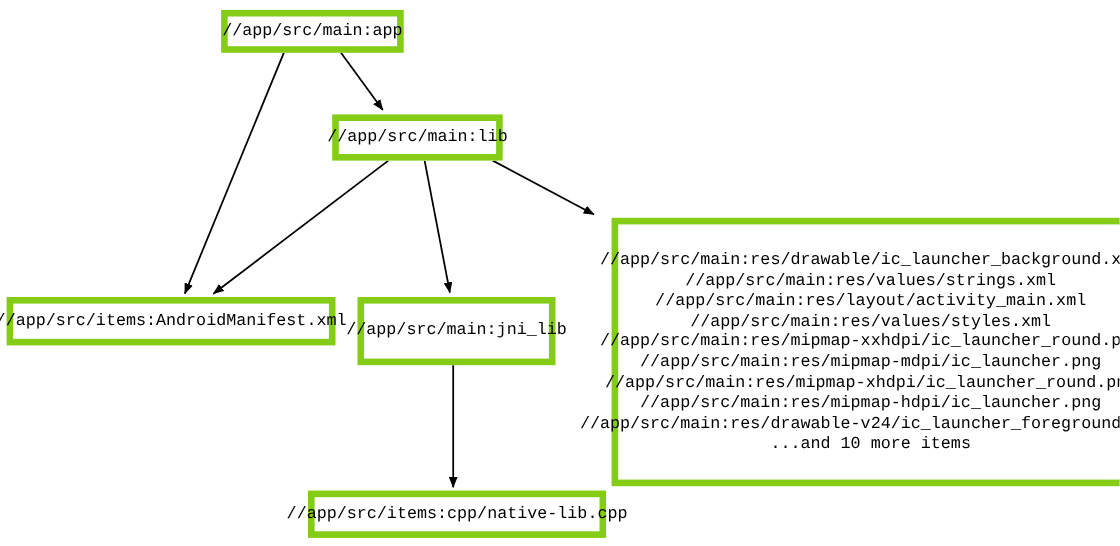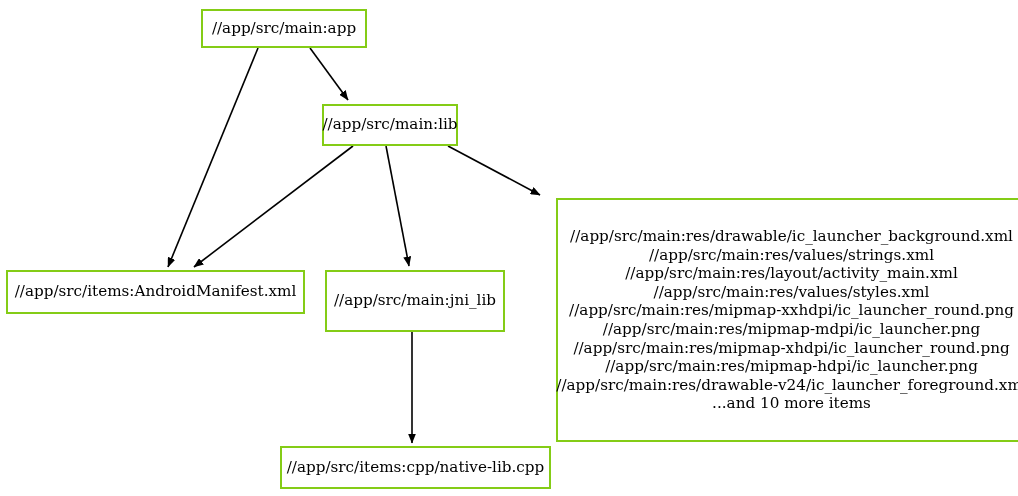--- a/index.html
+++ b/index.html
@@ -20,36 +20,37 @@
     position: absolute;
     left: 0;
     top: 0;
     width: 1018px;
     height: 496px;
     pointer-events: none;
   }
   .node {
     position: absolute;
     box-sizing: border-box;
-    border: 2px solid #84cc16;
+    border: 6px solid #84cc16;
     background: #ffffff;
     display: flex;
     align-items: center;
     justify-content: center;
     color: #000000;
     white-space: nowrap;
+    font-family: Liberation Mono, monospace;
   }
   .node .label {
     font-size: 15.2px;
     line-height: 1;
     letter-spacing: 0px;
   }
   
   #node-app      { left: 201px; top: 9px;   width: 166px; height: 39px; }
-  #node-lib      { left: 302px; top: 104px; width: 136px; height: 42px; margin-left: 20px; }
+  #node-lib      { left: 302px; top: 104px; width: 155px; height: 42px; }
   #node-manifest { left: 6px;   top: 270px; width: 299px; height: 44px; }
   #node-jnilib   { left: 325px; top: 270px; width: 180px; height: 62px; }
   #node-nativelib{ left: 280px; top: 446px; width: 271px; height: 43px; }
   #node-res      { left: 556px; top: 198px; width: 471px; height: 244px;
                    justify-content: center; }
   #node-res .multiline {
     font-size: 15.2px;
     line-height: 18.6px;
     text-align: center;
     white-space: pre;

